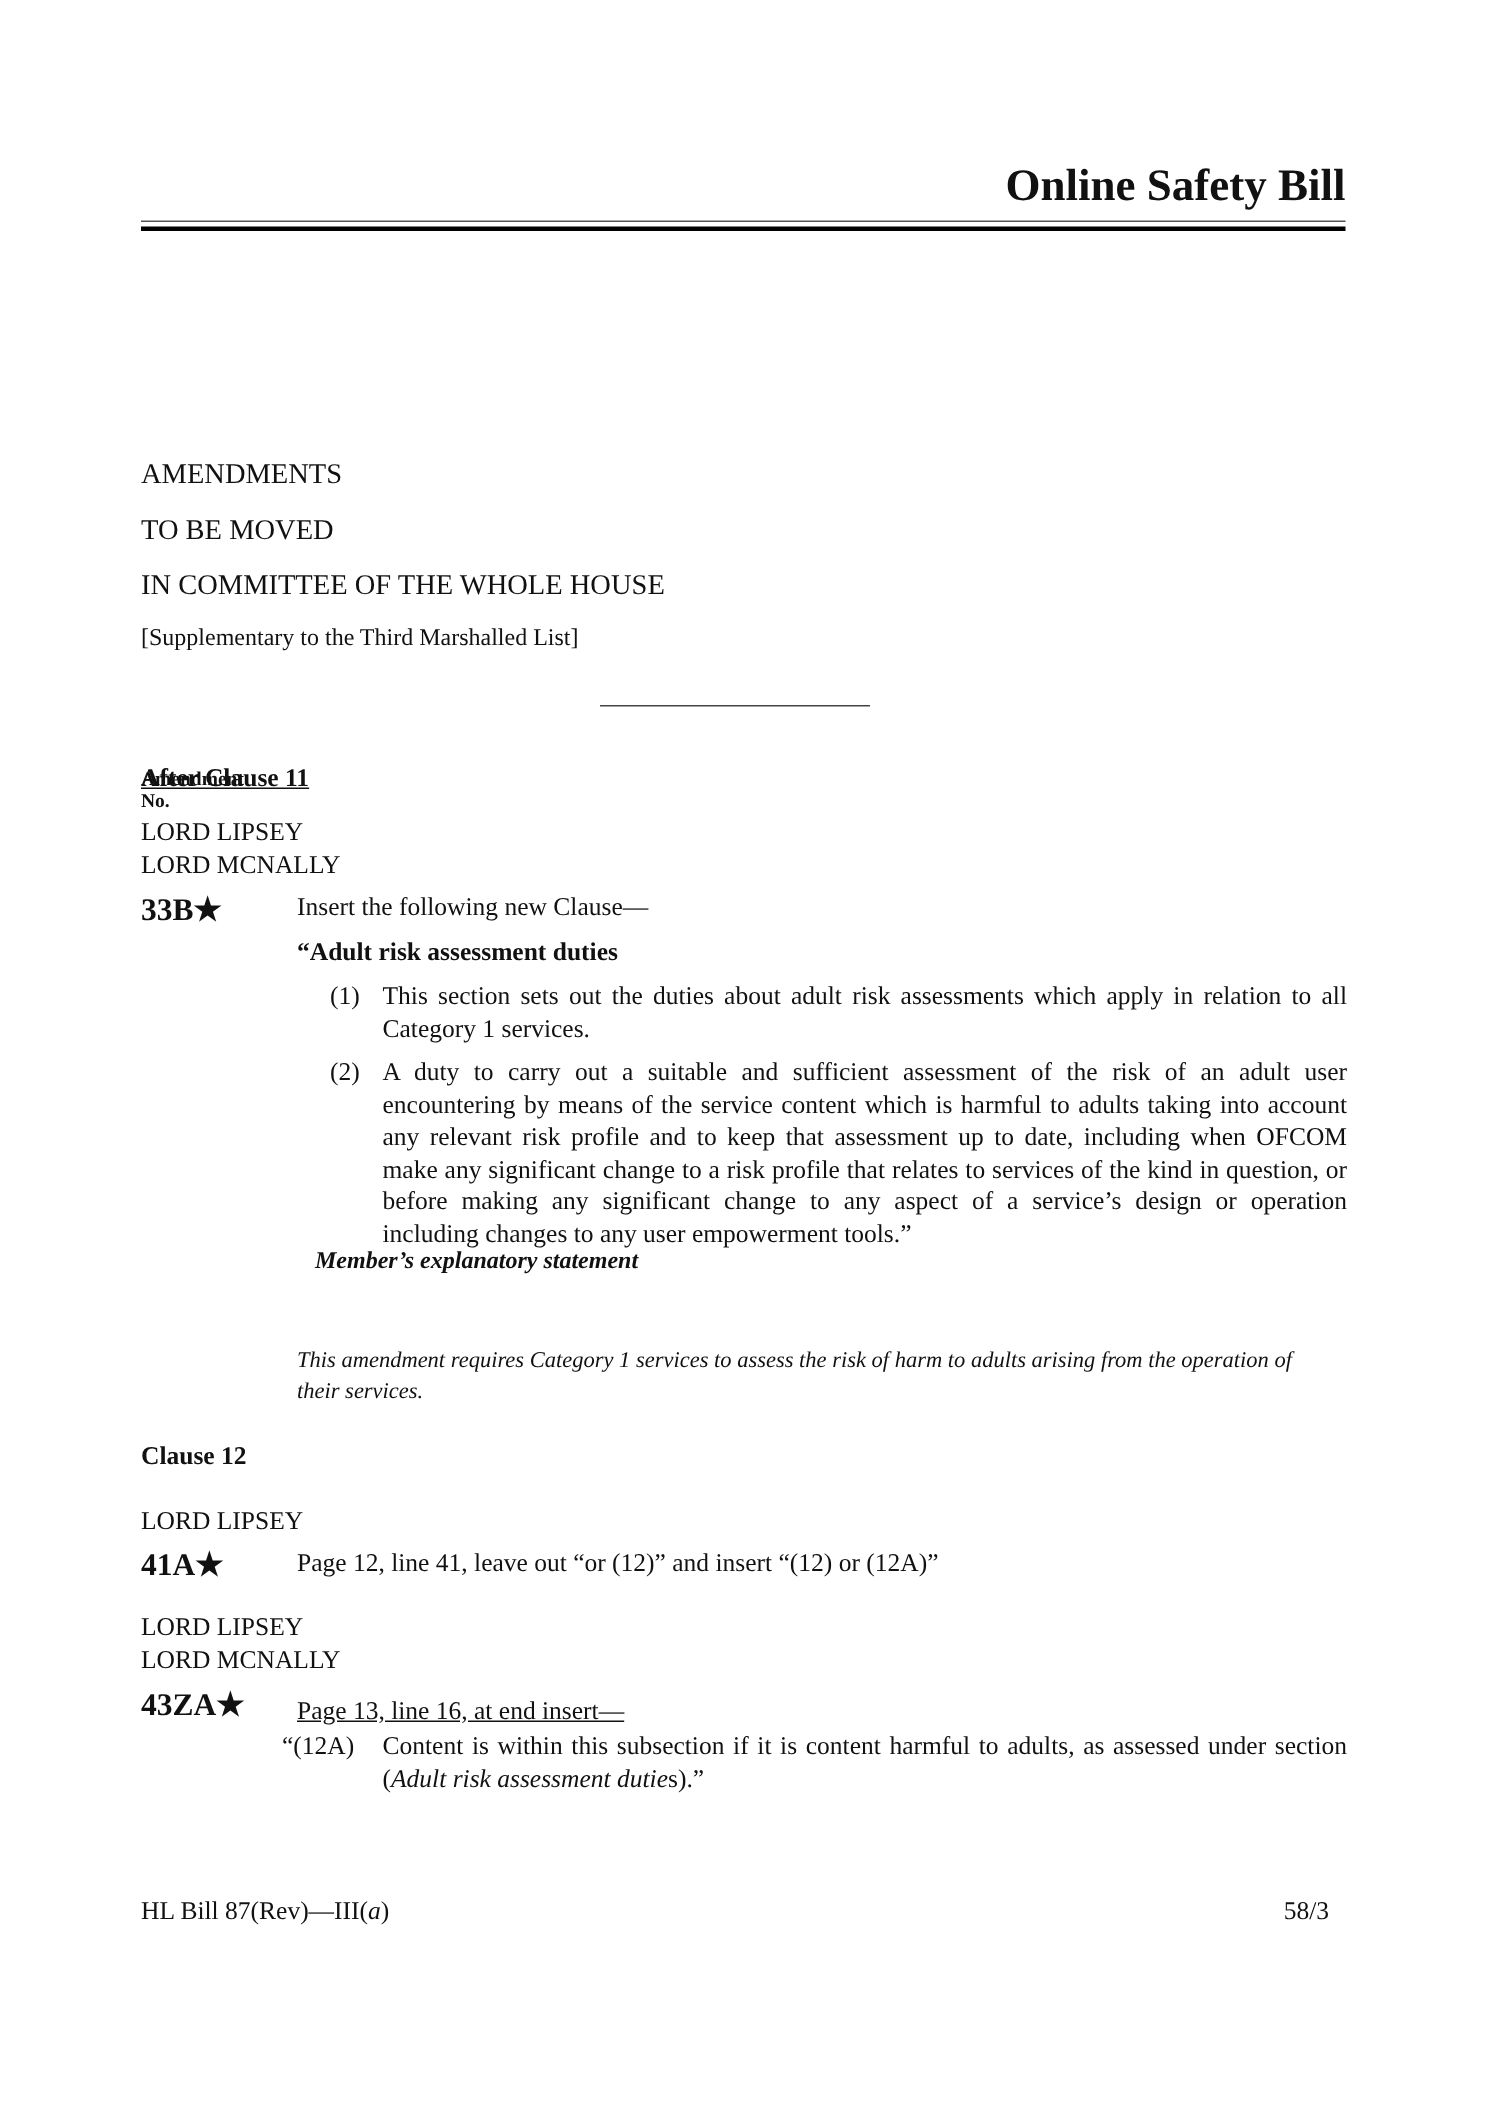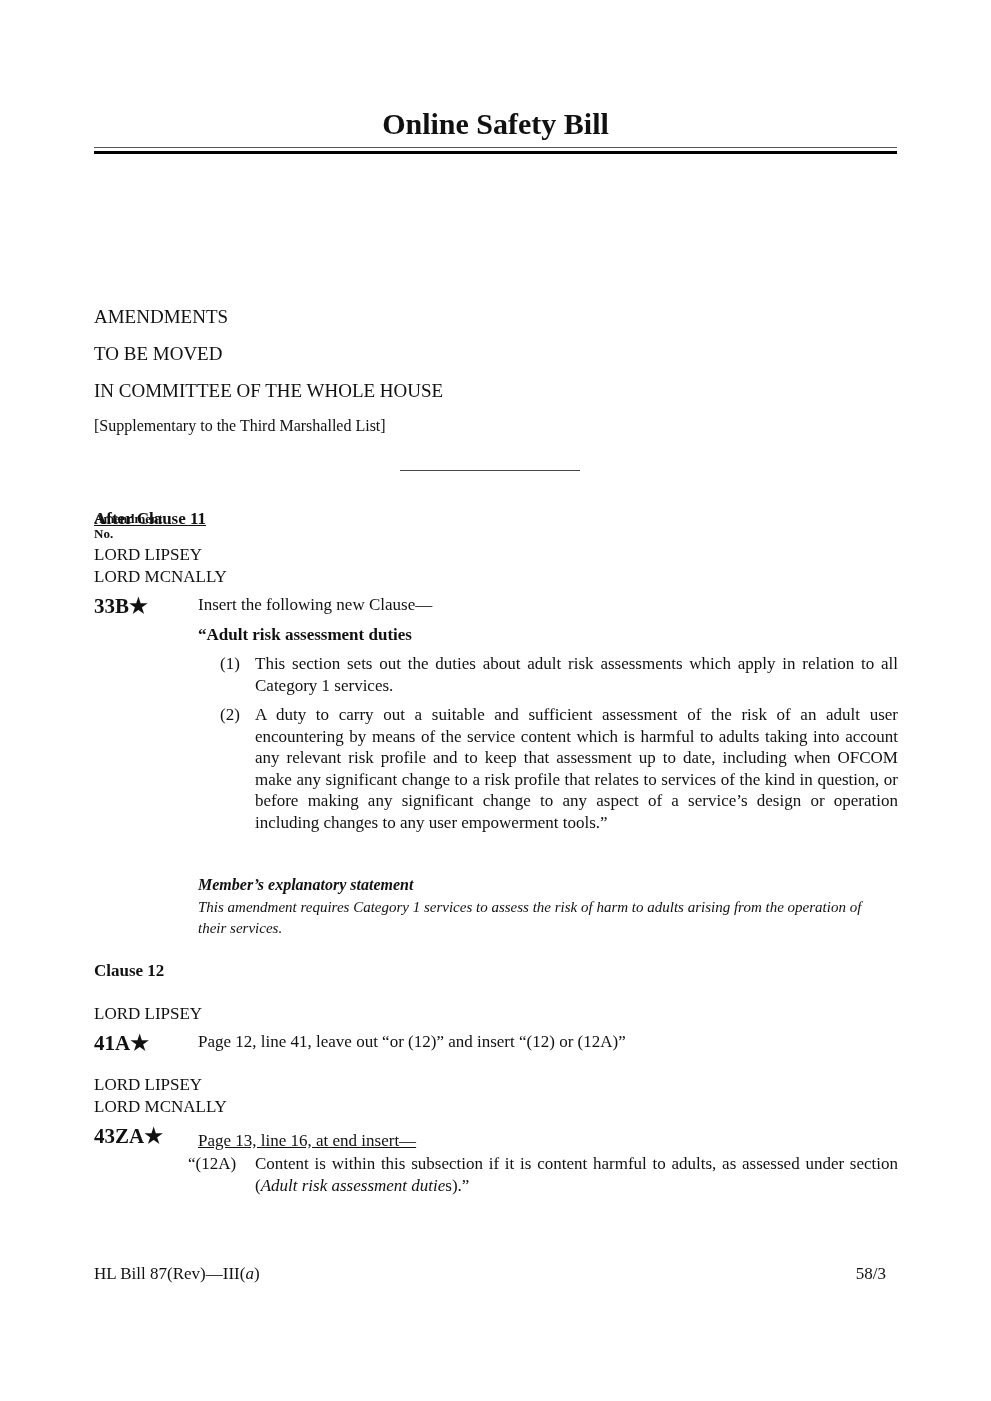--- a/index.html
+++ b/index.html
@@ -1,18 +1,18 @@
 <!DOCTYPE html>
 <html><head>
 <meta charset="utf-8">
 <style>
   html, body { margin: 0; padding: 0; background: #ffffff; }
   body { width: 991px; height: 1401px; position: relative; font-family: "Liberation Serif", "DejaVu Serif", serif; color: #111; }
   .abs { position: absolute; }
-  .title { left: 94px; width: 803px; top: 107px; text-align: center; font-weight: bold; font-size: 30px; }
+  .title { left: 94px; width: 803px; top: 107px; text-align: right; font-weight: bold; font-size: 30px; }
   .rule-thin { left: 94px; width: 803px; top: 147px; height: 1px; background: #555; }
   .rule-thick { left: 94px; width: 803px; top: 151px; height: 3px; background: #000; }
   .center-block { left: 94px; width: 803px; font-size: 19px; }
   .italic { }
   .short-rule { left: 400px; width: 180px; top: 470px; height: 1px; background: #444; }
   .amend-label { left: 94px; top: 511px; font-size: 13px; font-weight: bold; line-height: 15px; }
   .heading { font-weight: bold; font-size: 17px; }
   .peer { font-size: 17px; line-height: 22px; }
   .num { left: 94px; font-weight: bold; font-size: 21px; }
   .body-text { font-size: 17px; line-height: 21.5px; }
@@ -56,21 +56,21 @@
     <span class="st">This section sets out the duties about adult risk assessments which apply in relation to all Category 1 services.</span>
   </div>
 </div>
 <div class="abs para body-text" style="top:704px;">
   <div class="sub">
     <span class="sn">(2)</span>
     <span class="st">A duty to carry out a suitable and sufficient assessment of the risk of an adult user encountering by means of the service content which is harmful to adults taking into account any relevant risk profile and to keep that assessment up to date, including when OFCOM make any significant change to a risk profile that relates to services of the kind in question, or before making any significant change to any aspect of a service’s design or operation including changes to any user empowerment tools.”</span>
   </div>
 </div>
 
-<div class="abs para expl-title" style="top:876px;">Member’s explanatory statement</div>
+<div class="abs para expl-title" style="top:832px;margin-left:12px;">Member’s explanatory statement</div>
 <div class="abs para expl-body" style="top:897px; width:690px;">This amendment requires Category 1 services to assess the risk of harm to adults arising from the operation of their services.</div>
 
 <div class="abs center-block heading" style="top:961px;">Clause 12</div>
 <div class="abs center-block peer" style="top:1003px;">LORD LIPSEY</div>
 <div class="abs num" style="top:1031px;">41A★</div>
 <div class="abs para body-text" style="top:1031px;">Page 12, line 41, leave out “or (12)” and insert “(12) or (12A)”</div>
 
 <div class="abs center-block peer" style="top:1074px;">LORD LIPSEY</div>
 <div class="abs center-block peer" style="top:1096px;">LORD MCNALLY</div>
 <div class="abs num" style="top:1124px;">43ZA★</div>

